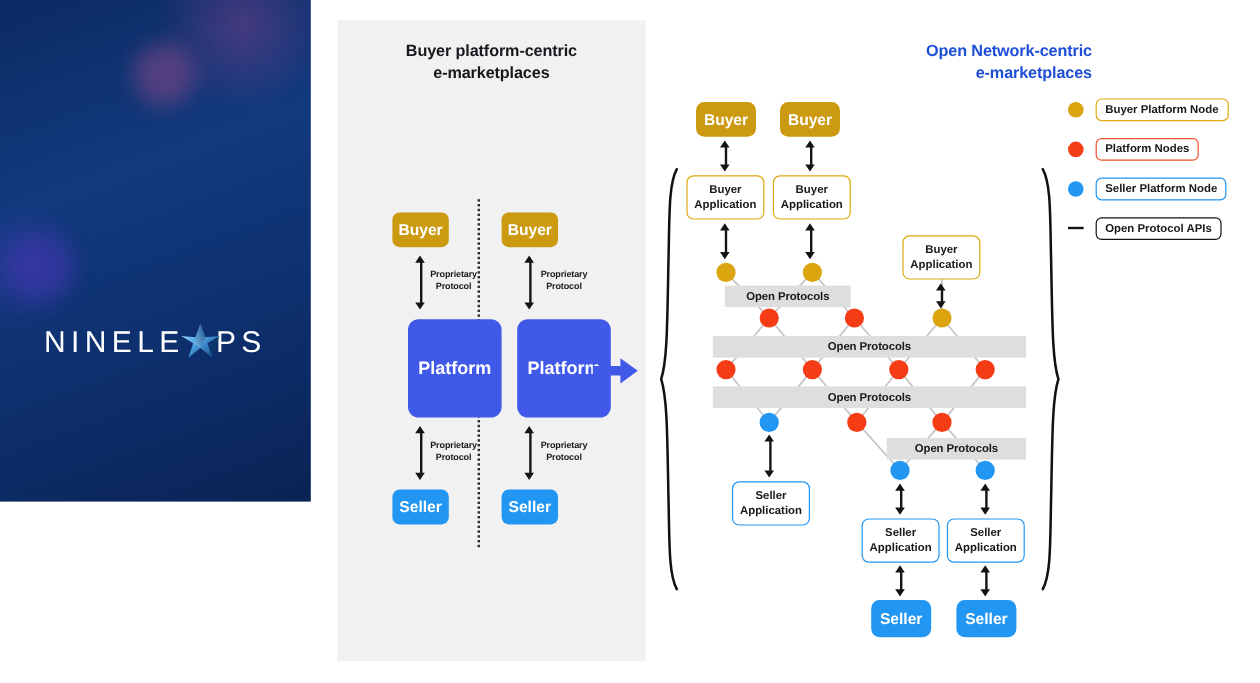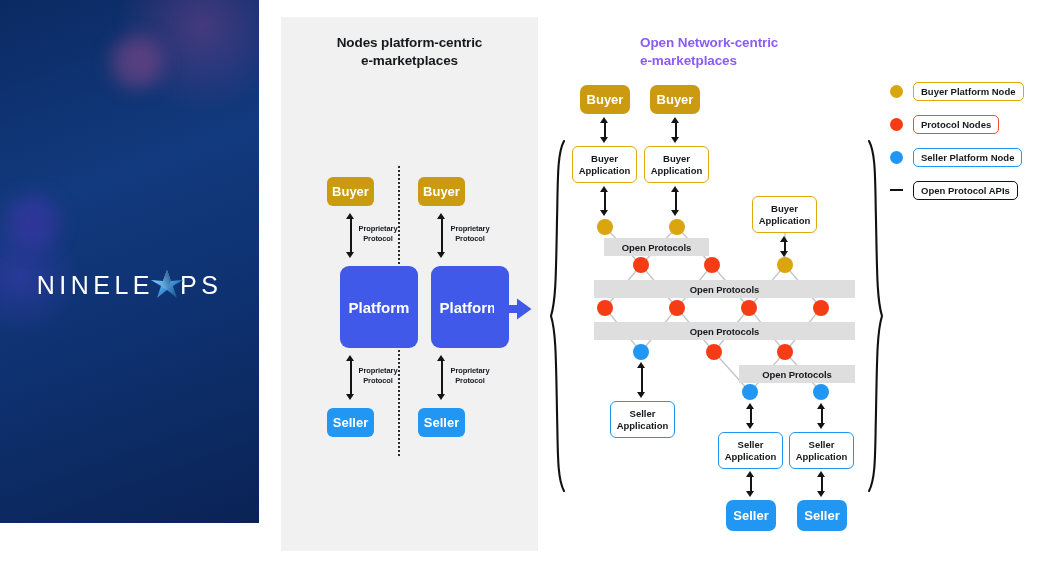--- a/index.html
+++ b/index.html
@@ -8,21 +8,21 @@
     width:1050px;height:569px;
     background:#ffffff;
     font-family:"Liberation Sans", sans-serif;
     overflow:hidden;
     position:relative;
   }
   #root{position:relative;width:1050px;height:569px;}
 
   
   .brand-panel{
-    position:absolute;left:0;top:0;width:259px;height:523px;
+    position:absolute;left:0;top:0;width:259px;height:418px;
     background:
       radial-gradient(circle at 78% 5%, rgba(150,70,150,0.40) 0%, rgba(150,70,150,0) 16%),
       radial-gradient(circle at 8% 53%, rgba(70,60,190,0.45) 0%, rgba(70,60,190,0) 16%),
       linear-gradient(160deg,#0b2a63 0%,#123a7e 35%,#0e3170 62%,#0a2355 100%);
     overflow:hidden;
   }
   .blob{position:absolute;border-radius:50%;filter:blur(9px);}
   .blob-a{left:111px;top:36px;width:52px;height:52px;background:rgba(138,72,138,.55);}
   .blob-b{left:6px;top:195px;width:54px;height:54px;background:rgba(62,54,168,.60);}
   .brand-logo{
@@ -41,21 +41,21 @@
     position:absolute;left:281px;top:17px;width:257px;height:534px;
     background:#f1f1f2;
   }
   .panel-title{
     position:absolute;left:281px;top:34px;width:257px;
     text-align:center;font-size:13.5px;font-weight:bold;color:#16181c;
     line-height:1.30;letter-spacing:-0.1px;
   }
   .open-title{
     position:absolute;left:640px;top:34px;width:270px;
-    text-align:left;font-size:13.5px;font-weight:bold;color:#8b5cf6;
+    text-align:right;font-size:13.5px;font-weight:bold;color:#1d4ed8;
     line-height:1.30;letter-spacing:-0.1px;
   }
 
   .dash-divider{
     position:absolute;left:398px;top:166px;width:0;height:290px;
     border-left:2px dotted #2b2b2b;
   }
 
   
   .cbox{position:absolute;display:flex;align-items:center;justify-content:center;
@@ -141,21 +141,21 @@
           </svg>
         </span>
         <span>PS</span>
       </span>
     </div>
   </div>
 
   <div class="closed-panel"></div>
 
   <div class="panel-title">
-    <div>Nodes platform-centric</div>
+    <div>Buyer platform-centric</div>
     <div>e-marketplaces</div>
   </div>
 
   <div class="dash-divider"></div>
 
   <div class="cbox buyer-box" style="left:327px;top:177px;width:47px;height:29px;">Buyer</div>
   <div class="varrow" style="left:346px;top:213px;height:45px;">
     <div class="head-up"></div>
       <div class="shaft"></div>
       <div class="head-dn"></div>
@@ -371,21 +371,21 @@
 
   <div class="legend">
 
     <div class="legend-row">
       <div class="legend-dot" style="background:#dba510;"></div>
       <div class="legend-pill" style="border:1.7px solid #e0a80f;">Buyer Platform Node</div>
     </div>
 
     <div class="legend-row">
       <div class="legend-dot" style="background:#f53c14;"></div>
-      <div class="legend-pill" style="border:1.7px solid #f14f2a;">Protocol Nodes</div>
+      <div class="legend-pill" style="border:1.7px solid #f14f2a;">Platform Nodes</div>
     </div>
 
     <div class="legend-row">
       <div class="legend-dot" style="background:#2196f3;"></div>
       <div class="legend-pill" style="border:1.7px solid #2196f3;">Seller Platform Node</div>
     </div>
 
     <div class="legend-row">
       <div class="legend-dash"></div>
       <div class="legend-pill" style="border:1.7px solid #131313;text-align:right;">Open Protocol APIs</div>

